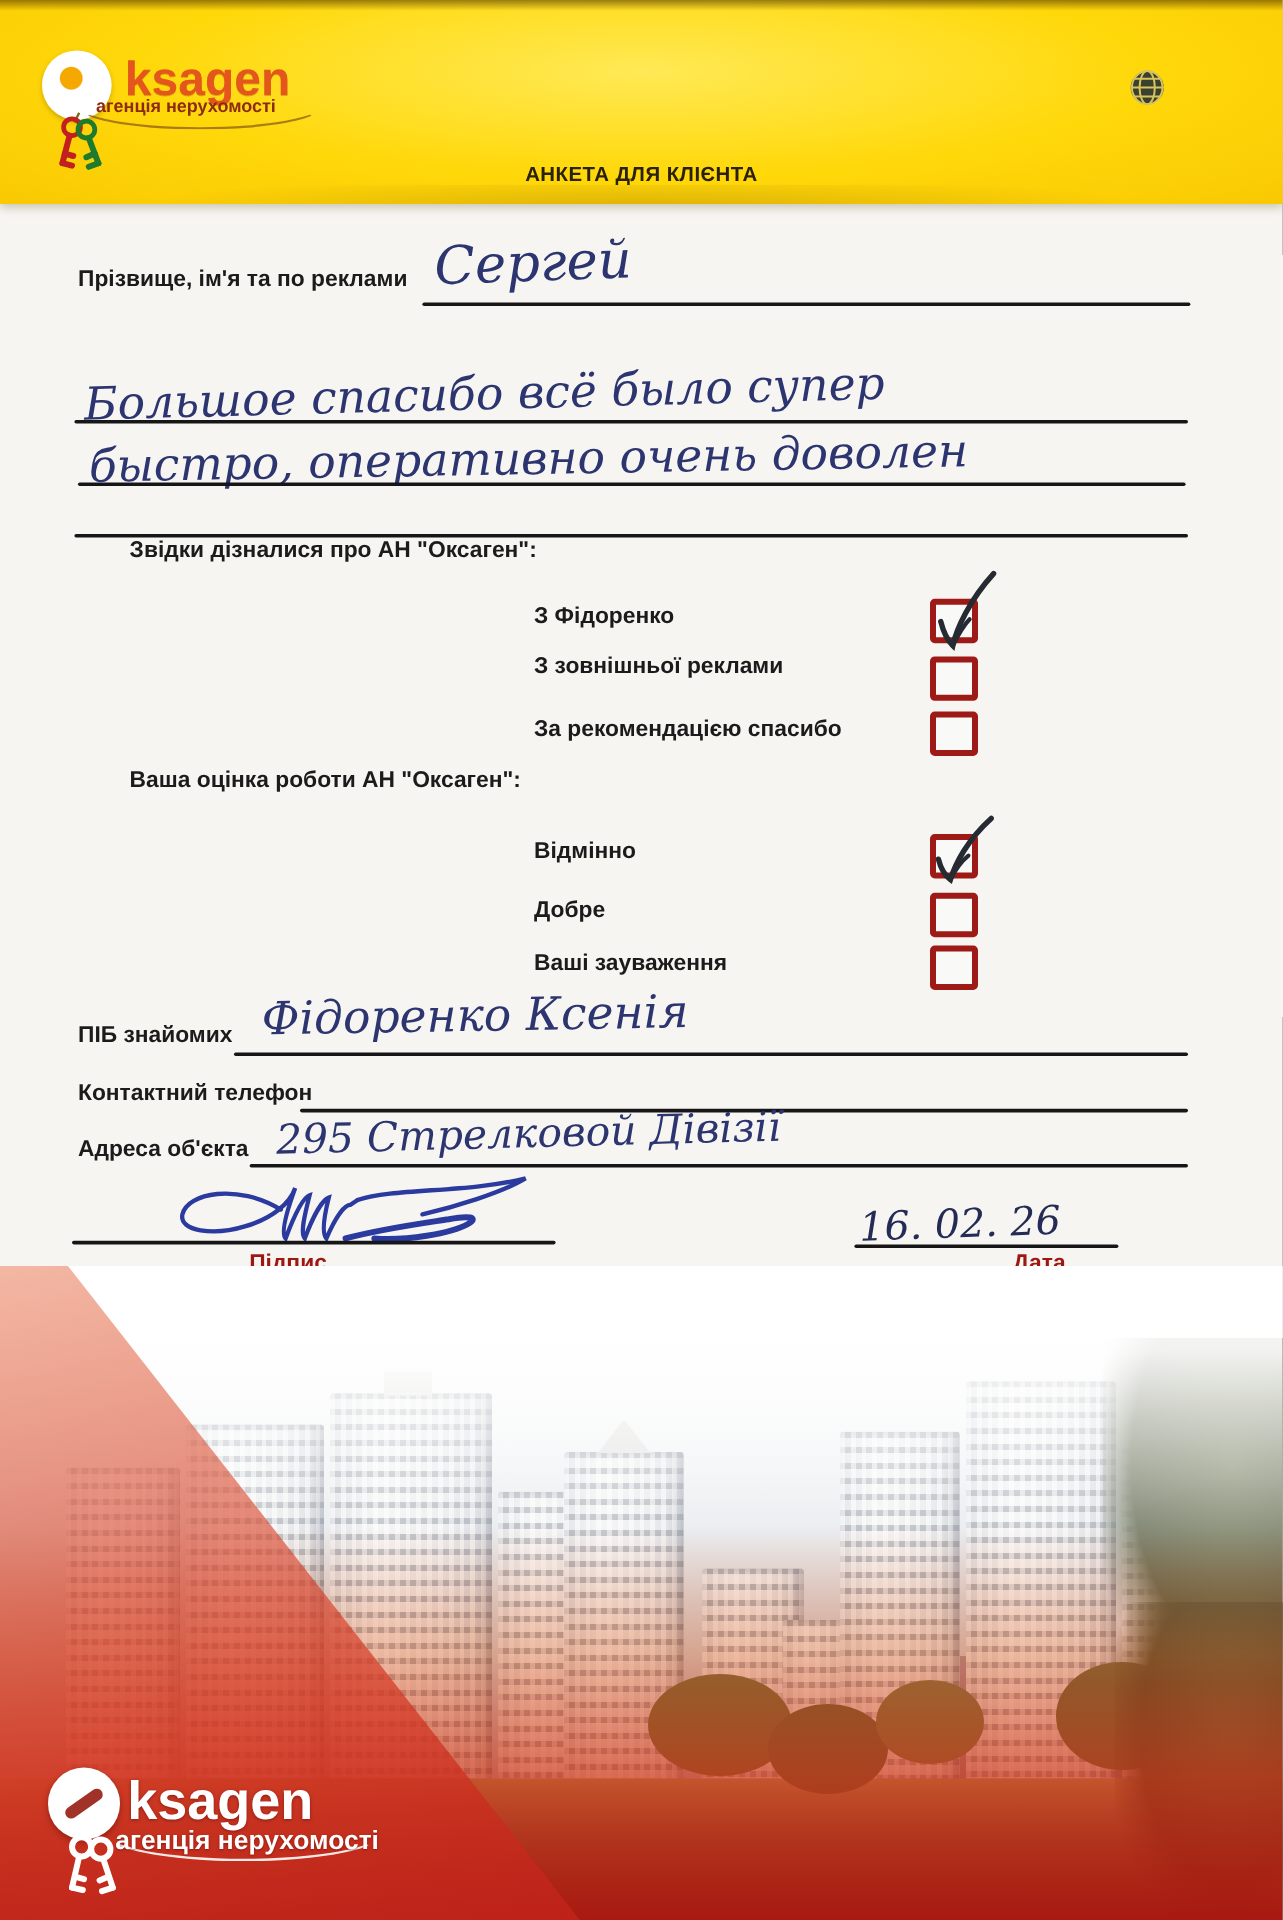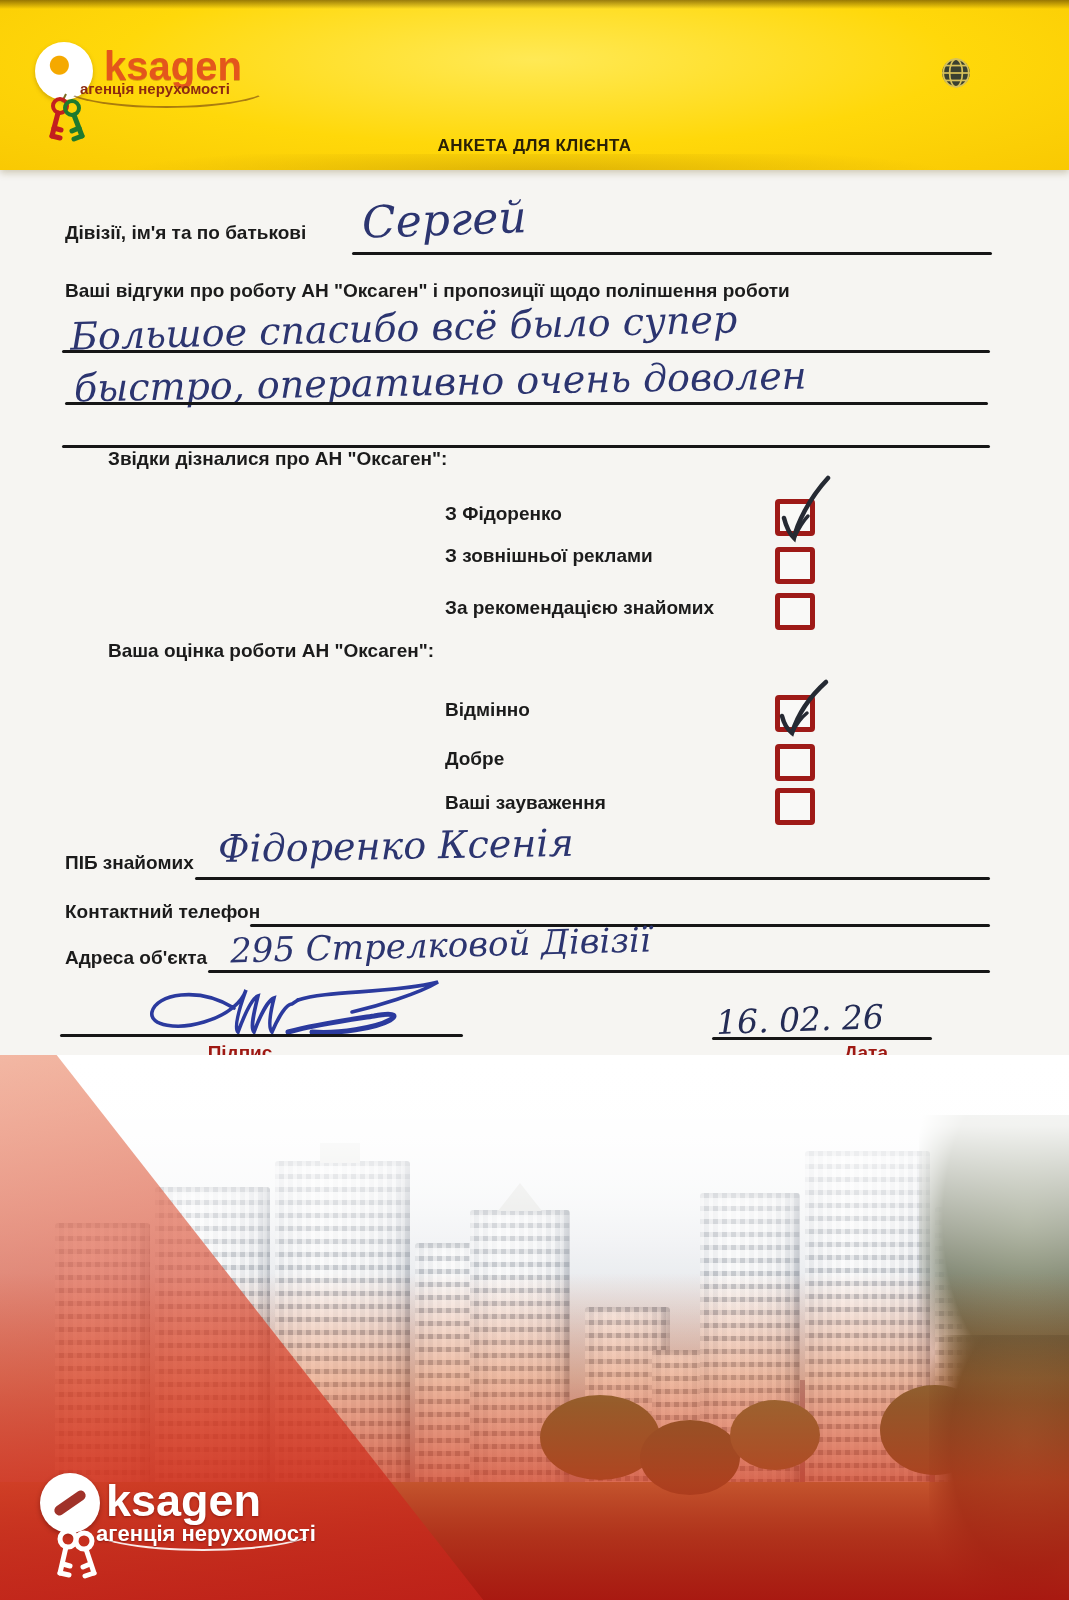--- a/index.html
+++ b/index.html
@@ -107,25 +107,24 @@
           <line x1="3" y1="16" x2="29" y2="16"></line>
           <line x1="5" y1="9" x2="27" y2="9"></line>
           <line x1="5" y1="23" x2="27" y2="23"></line>
         </g>
       </svg>
     </div>
 
     <div class="band-title">АНКЕТА ДЛЯ КЛІЄНТА</div>
   </div>
 
-  <div class="lbl" style="left:65px;top:222px;">Дівізії, ім'я та по батькові</div>
+  <div class="lbl" style="left:65px;top:222px;">Прізвище, ім'я та по реклами</div>
   <div class="hand" style="left:362px;top:194px;font-size:44px;transform:rotate(-2deg);">Сергей</div>
   <div class="uline" style="left:352px;top:252px;width:640px;"></div>
 
-  <div class="lbl" style="left:65px;top:280px;">Ваші відгуки про роботу АН "Оксаген" і пропозиції щодо поліпшення роботи</div>
   <div class="hand" style="left:70px;top:306px;font-size:38px;transform:rotate(-1.5deg);">Большое спасибо всё было супер</div>
   <div class="uline" style="left:62px;top:350px;width:928px;"></div>
   <div class="hand" style="left:74px;top:360px;font-size:38px;transform:rotate(-1deg);">быстро, оперативно очень доволен</div>
   <div class="uline" style="left:65px;top:402px;width:923px;"></div>
   <div class="uline" style="left:62px;top:445px;width:928px;"></div>
 
   <div class="lbl" style="left:108px;top:448px;">Звідки дізналися про АН "Оксаген":</div>
 
   <div class="lbl" style="left:445px;top:503px;">З Фідоренко</div>
   <div class="cb checked" style="left:775px;top:499px;">
@@ -133,21 +132,21 @@
       <path d="M10 44 C12 52 16 60 20 64 C23 50 34 26 54 4" fill="none" stroke="#252a33" stroke-width="4.5" stroke-linecap="round"></path>
       <path d="M20 64 C24 56 30 46 34 42" fill="none" stroke="#252a33" stroke-width="3.5" stroke-linecap="round"></path>
     </svg>
   </div>
 
   <div class="lbl" style="left:445px;top:545px;">З зовнішньої реклами</div>
   <div class="cb" style="left:775px;top:547px;">
     
   </div>
 
-  <div class="lbl" style="left:445px;top:597px;">За рекомендацією знайомих</div>
+  <div class="lbl" style="left:445px;top:597px;">За рекомендацією спасибо</div>
   <div class="cb" style="left:775px;top:593px;">
     
   </div>
 
   <div class="lbl" style="left:108px;top:640px;">Ваша оцінка роботи АН "Оксаген":</div>
 
   <div class="lbl" style="left:445px;top:699px;">Відмінно</div>
   <div class="cb checked" style="left:775px;top:695px;">
     <svg viewBox="0 0 58 70">
       <path d="M8 46 C10 54 14 60 18 63 C22 50 32 30 52 12" fill="none" stroke="#252a33" stroke-width="4.5" stroke-linecap="round"></path>

